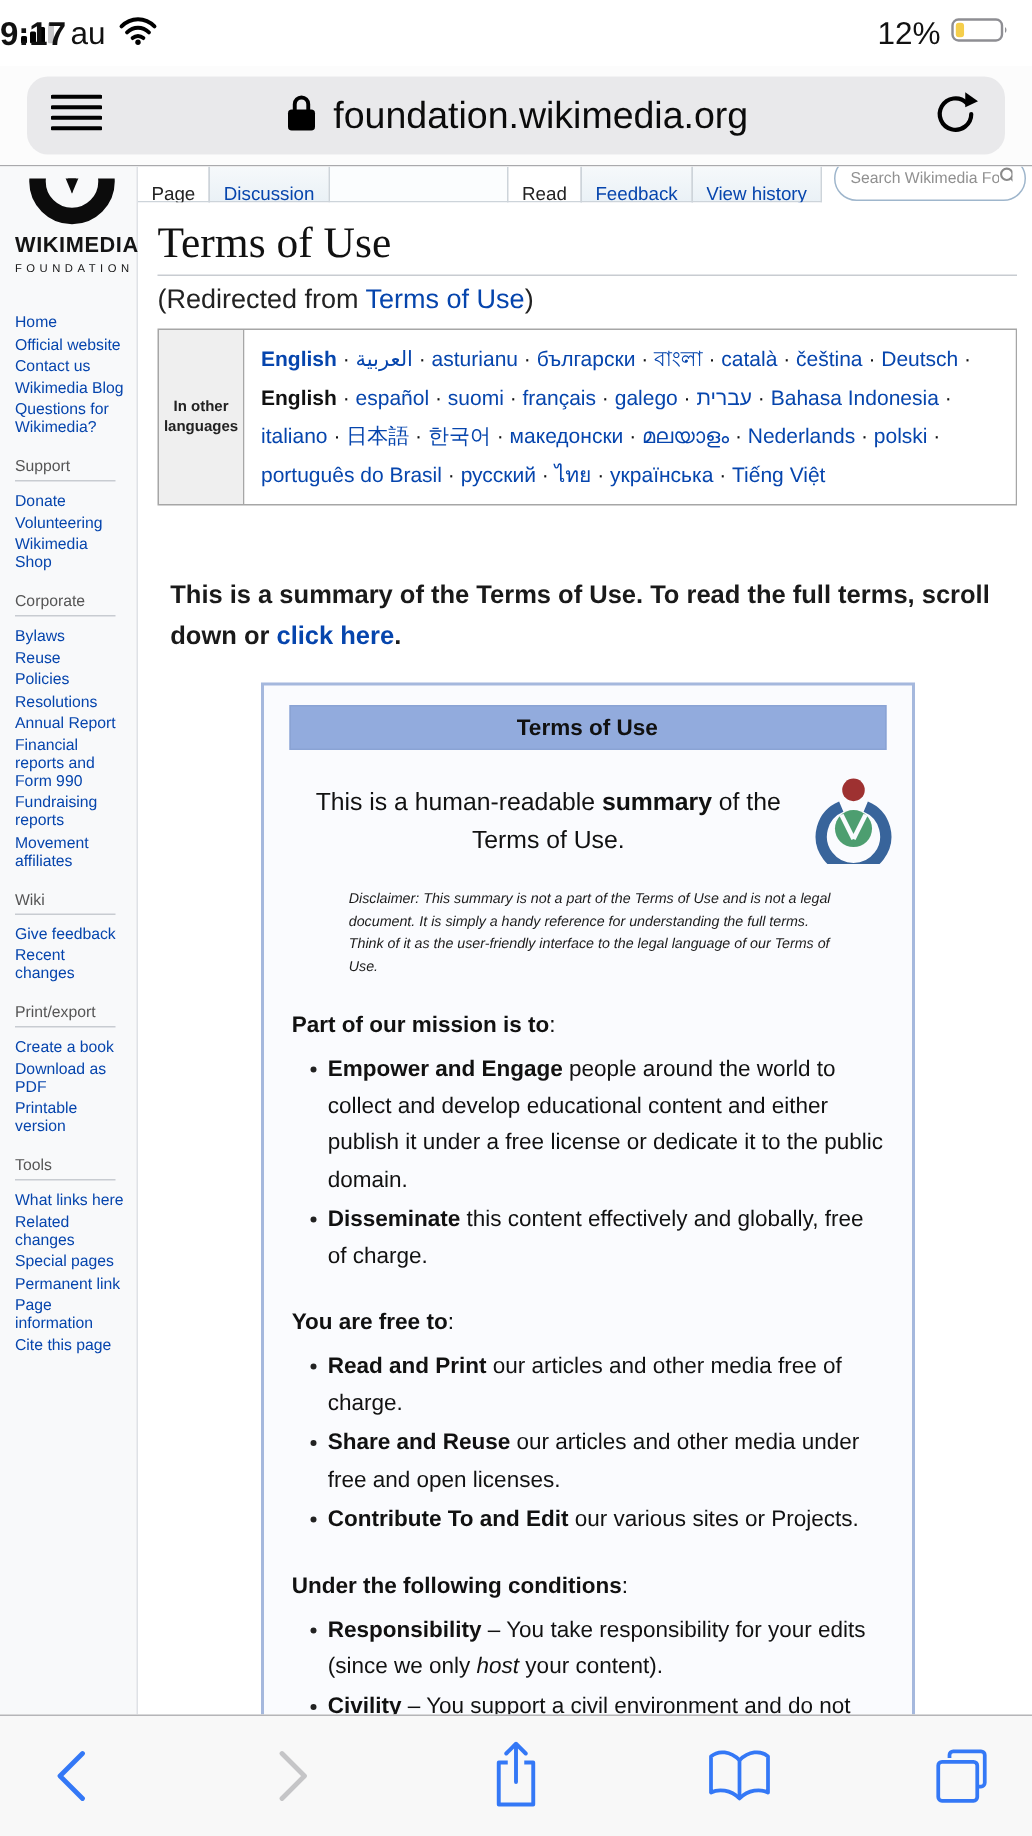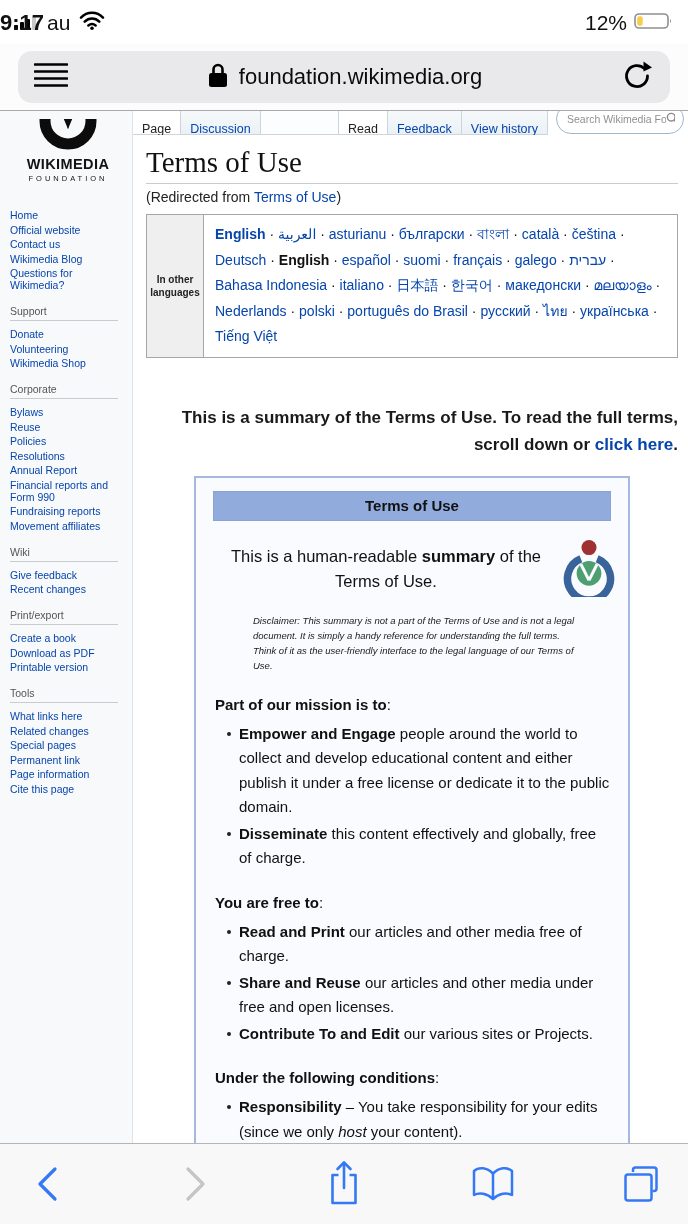--- a/index.html
+++ b/index.html
@@ -12,25 +12,25 @@
   .sb-left{display:flex;align-items:center;gap:9px;font-size:21px;}
   .sb-time{position:absolute;left:0;right:0;text-align:left;font-weight:700;font-size:22px;}
   .sb-right{display:flex;align-items:center;gap:7px;font-size:21px;}
 
   
   .chrome{height:67px;background:#fcfcfc;display:flex;align-items:center;padding:0 18px;
           box-sizing:border-box;border-bottom:1px solid #a9a9ac;}
   .url-pill{flex:1;height:52px;background:#e9e9eb;border-radius:14px;display:flex;
             align-items:center;justify-content:space-between;padding:0 16px;box-sizing:border-box;}
   .url-center{display:flex;align-items:center;gap:11px;margin:0 auto;}
-  .url-text{font-size:22px;color:#0b0b0b;}
+  .url-text{font-size:25px;color:#0b0b0b;}
 
   
   .page{height:1032px;display:flex;background:#fff;overflow:hidden;}
-  .sidebar{width:133px;background:#f8f9fa;border-right:1px solid #dfe2e6;box-sizing:border-box;
+  .sidebar{width:92px;background:#f8f9fa;border-right:1px solid #dfe2e6;box-sizing:border-box;
            padding:6px 6px 0 10px;}
   .wmf-mark{width:66px;height:34px;overflow:hidden;margin:2px auto 3px auto;position:relative;}
   .wmf-mark svg{position:absolute;top:-30px;left:0;}
   .wmf-name{text-align:center;font-weight:700;font-size:14.5px;letter-spacing:.4px;color:#141414;}
   .wmf-sub{text-align:center;font-size:7.5px;letter-spacing:3px;color:#141414;margin-top:2px;}
   .sb-nav{margin-top:26px;}
   .sb-item{font-size:10.5px;line-height:12px;margin:0 0 2.5px 0;}
   .sb-item.link{color:#0645ad;cursor:pointer;}
   .sb-item.head{color:#555;margin:14px 8px 7px 0;padding-bottom:3px;border-bottom:1px solid #c8ccd1;}
 
@@ -47,30 +47,30 @@
   .tab-fill{flex:1;border-bottom:1px solid #cdd4da;background:#fbfdfe;}
   .search-pill{width:128px;height:30px;margin:-7px 4px 0 8px;border:1px solid #9fb6cc;border-radius:15px;
                background:#fff;display:flex;align-items:center;justify-content:space-between;
                padding:0 8px 0 10px;box-sizing:border-box;color:#909090;font-size:10.5px;overflow:hidden;}
   .search-pill span{white-space:nowrap;overflow:hidden;}
 
   .page-title{font-family:"Liberation Serif",serif;font-weight:400;font-size:29px;margin:11px 0 5px 0;
               padding-bottom:4px;border-bottom:1px solid #c8ccd1;}
   .breadcrumb{font-size:14px;margin-top:3px;}
   .breadcrumb .lk{color:#0645ad;}
-  .redirect{font-size:14px;margin-top:3px;color:#222;}
+  .redirect{font-size:18px;margin-top:3px;color:#222;}
   .redirect .lk{color:#0645ad;}
 
   .lang-box{display:flex;border:1px solid #a6a6a6;margin-top:9px;}
   .lang-label{width:57px;background:#efefef;border-right:1px solid #a6a6a6;display:flex;
               align-items:center;justify-content:center;text-align:center;font-size:10px;
               font-weight:700;line-height:13px;padding:4px;box-sizing:border-box;color:#222;}
   .lang-links{flex:1;background:#fff;padding:7px 11px;font-size:14px;line-height:25.5px;}
 
-  .intro{margin:46px auto 0 auto;max-width:556px;text-align:right;font-size:17px;font-weight:700;
+  .intro{margin:46px auto 0 auto;max-width:556px;text-align:left;font-size:17px;font-weight:700;
          line-height:27px;color:#1a1a1a;}
 
   .summary-box{width:436px;margin:18px auto 0 auto;box-sizing:border-box;border:2px solid #a5b8dd;
                background:#fafbfe;padding:13px 17px 60px 17px;}
   .box-bar{height:28px;background:#92abdd;border:1px solid #8aa3d4;display:flex;align-items:center;
            justify-content:center;font-size:15px;font-weight:700;color:#111;}
   .box-head-wrap{position:relative;margin-top:23px;padding:0 58px 0 6px;min-height:58px;}
   .box-heading{text-align:center;font-size:16.5px;line-height:25px;}
   .box-logo{position:absolute;right:-4px;top:-5px;}
   .box-disclaimer{margin:11px 34px 0 40px;font-size:9.5px;font-style:italic;line-height:15px;color:#1a1a1a;}

